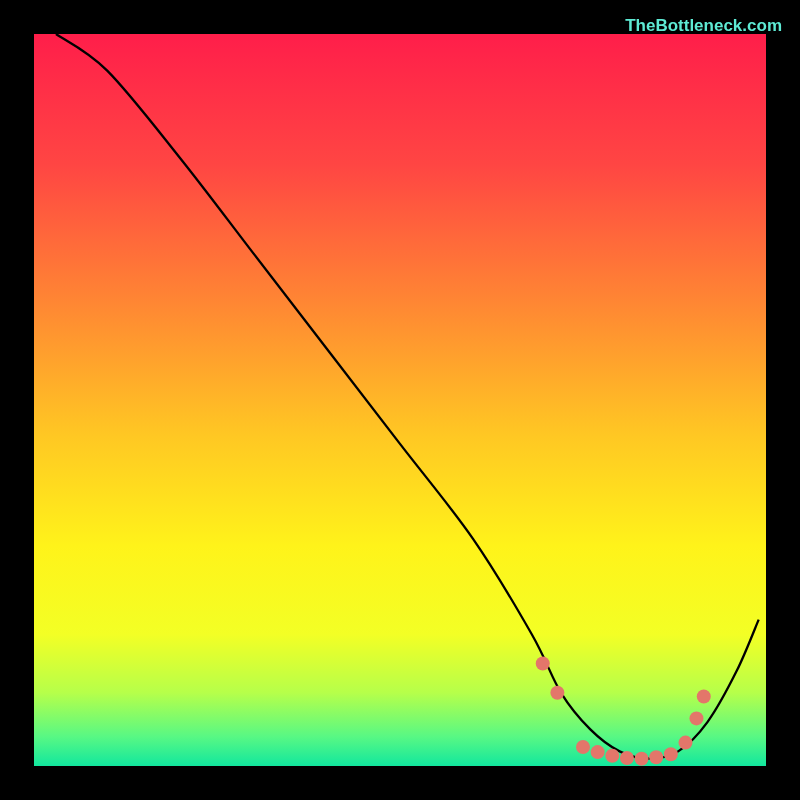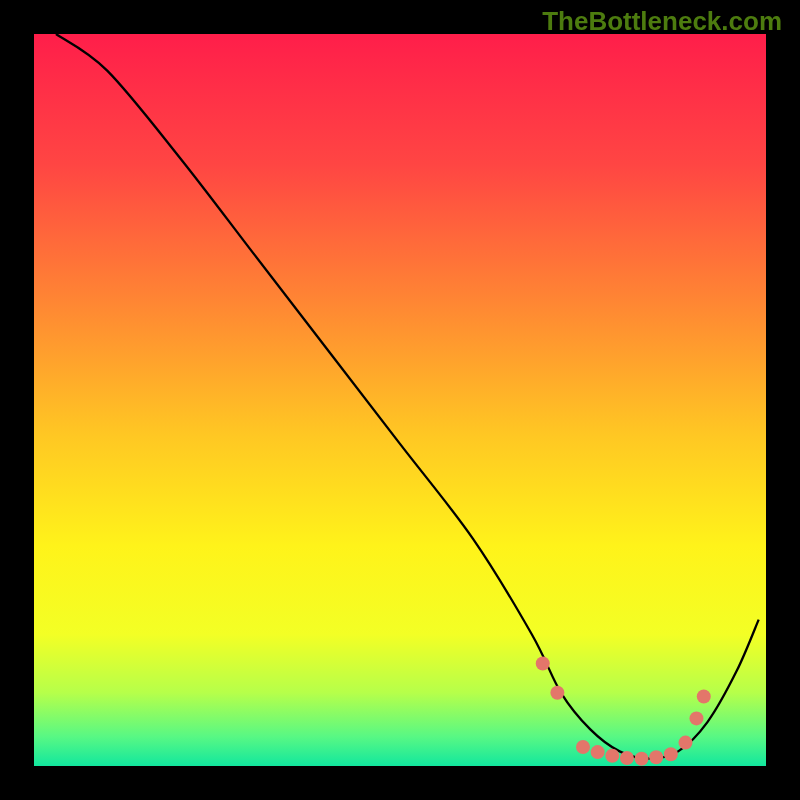--- a/index.html
+++ b/index.html
@@ -6,24 +6,24 @@
   body {
     width: 800px;
     height: 800px;
     background: #000;
     position: relative;
     font-family: Arial, sans-serif;
     overflow: hidden;
   }
   .watermark {
     position: absolute;
-    top: 6px;
+    top: 16px;
     right: 18px;
-    color: #4d7c0f;
-    font-size: 26px;
+    color: #5eead4;
+    font-size: 17px;
     font-weight: bold;
     z-index: 10;
   }
   .plot-area {
     position: absolute;
     top: 34px;
     left: 34px;
     width: 732px;
     height: 732px;
   }

